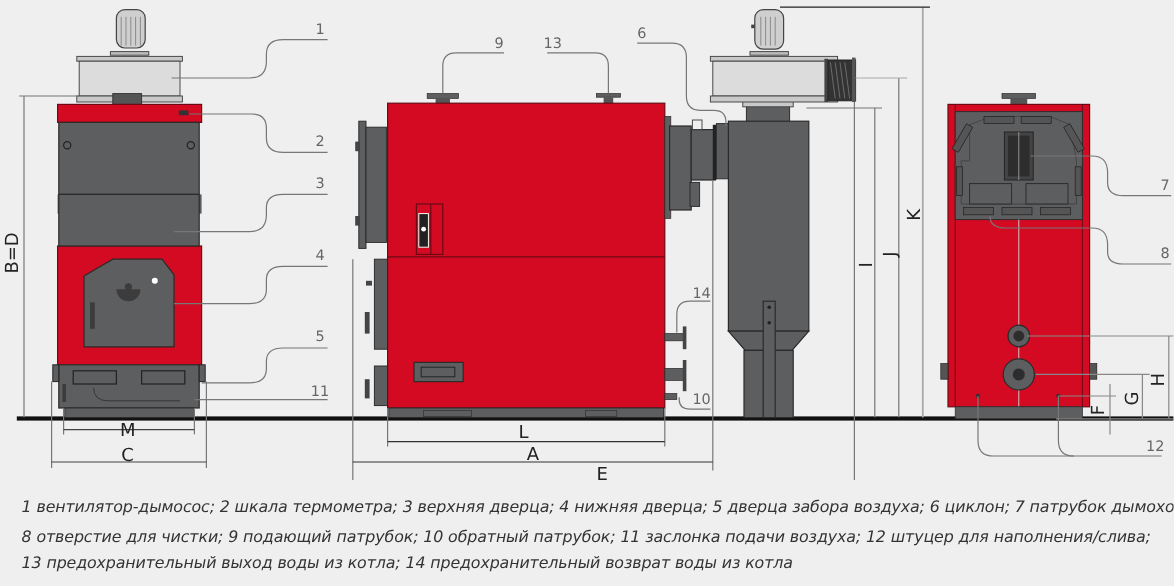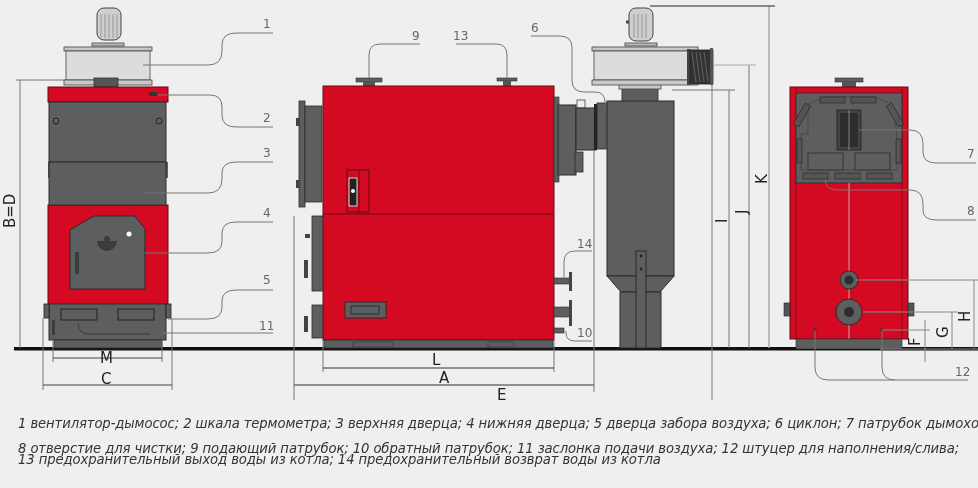--- a/index.html
+++ b/index.html
@@ -258,13 +258,13 @@
     <line x1="952" y1="312" x2="952" y2="349"></line>
     <line x1="974" y1="280" x2="974" y2="349"></line>
   </g>
   <text class="dim" transform="translate(970,322) rotate(-90)">H</text>
   <text class="dim" transform="translate(948,338) rotate(-90)">G</text>
   <text class="dim" transform="translate(920,346) rotate(-90)">F</text>
 </svg>
 
 <div class="caption" style="top:416px;">1 вентилятор-дымосос; 2 шкала термометра; 3 верхняя дверца; 4 нижняя дверца; 5 дверца забора воздуха; 6 циклон; 7 патрубок дымохода;</div>
 <div class="caption" style="top:441px;">8 отверстие для чистки; 9 подающий патрубок; 10 обратный патрубок; 11 заслонка подачи воздуха; 12 штуцер для наполнения/слива;</div>
-<div class="caption" style="top:452px;">13 предохранительный выход воды из котла; 14 предохранительный возврат воды из котла</div>
+<div class="caption" style="top:462px;">13 предохранительный выход воды из котла; 14 предохранительный возврат воды из котла</div>
 
 </body></html>

